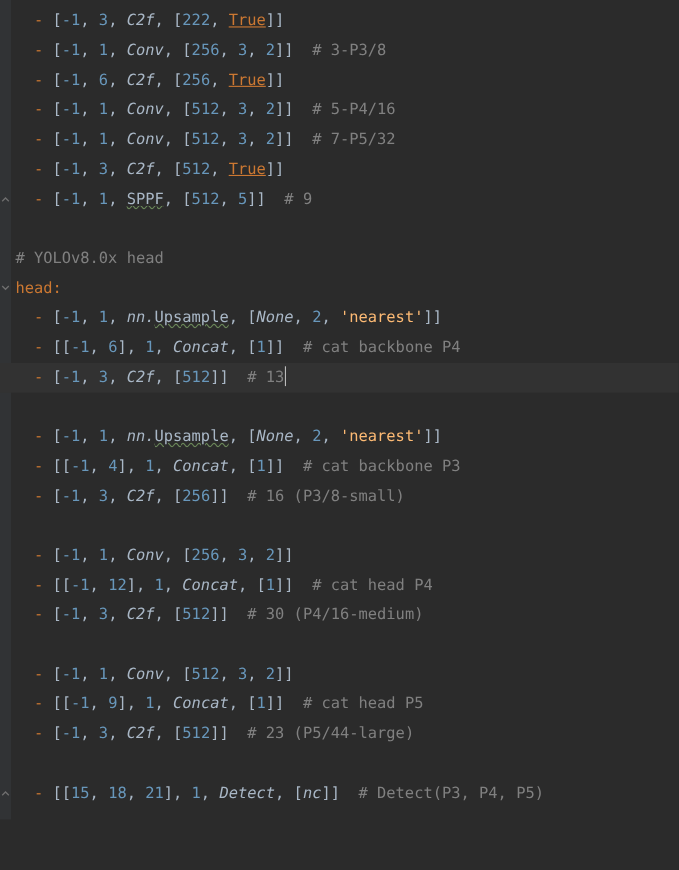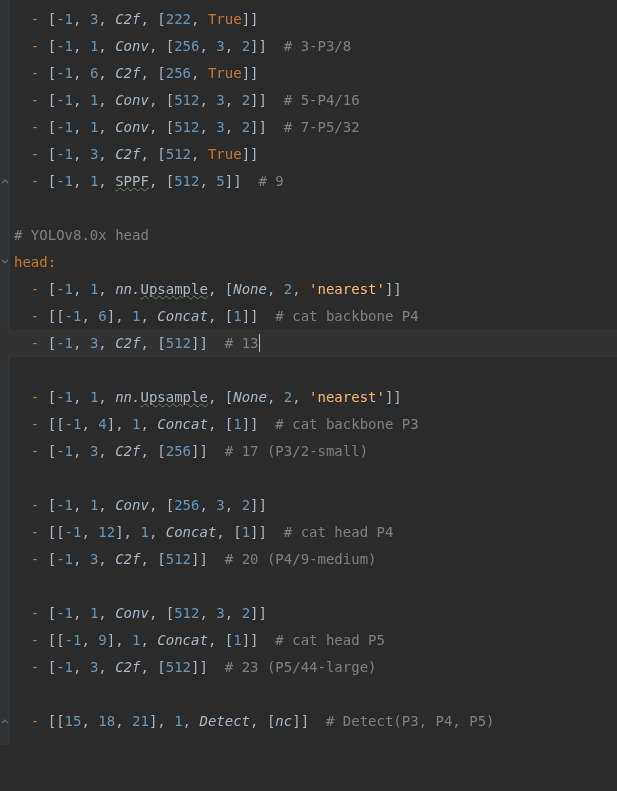--- a/index.html
+++ b/index.html
@@ -38,21 +38,21 @@
     width: 1px;
     height: 18px;
     background: #bbbbbb;
     vertical-align: middle;
     position: relative;
     top: -1px;
   }
   .dash { color: #cc7832; }
   .bracket { color: #a9b7c6; }
   .num { color: #6897bb; }
-  .bool { color: #cc7832; }
+  .bool { color: #cc7832; text-decoration: underline; }
   .ident { color: #a9b7c6; font-style: italic; }
   .key { color: #cc7832; margin-top: 12px; }
   .colon { color: #cc7832; }
   .comment { color: #808080; }
   .str { color: #fdba74; }
   .typo {
     text-decoration-line: underline;
     text-decoration-style: wavy;
     text-decoration-color: #6a8759;
     text-decoration-thickness: 1px;
@@ -85,25 +85,25 @@
       <div class="line"><span></span><span class="comment"># YOLOv8.0x head</span></div>
       <div class="line"><span class="fold-icon"><svg width="8" height="8" viewBox="0 0 8 8">
             <path d="M1 2 L4 5 L7 2" stroke="#6e6e6e" stroke-width="1.2" fill="none"></path>
           </svg></span><span></span><span class="key">head</span><span class="colon">:</span></div>
       <div class="line"><span>  </span><span class="dash">- </span><span class="bracket">[</span><span class="num">-1</span><span class="bracket">, </span><span class="num">1</span><span class="bracket">, </span><span class="ident">nn.</span><span class="typo">Upsample</span><span class="bracket">, [</span><span class="ident">None</span><span class="bracket">, </span><span class="num">2</span><span class="bracket">, </span><span class="str">'nearest'</span><span class="bracket">]]</span></div>
       <div class="line"><span>  </span><span class="dash">- </span><span class="bracket">[[</span><span class="num">-1</span><span class="bracket">, </span><span class="num">6</span><span class="bracket">], </span><span class="num">1</span><span class="bracket">, </span><span class="ident">Concat</span><span class="bracket">, [</span><span class="num">1</span><span class="bracket">]]  </span><span class="comment"># cat backbone P4</span></div>
       <div class="line highlight"><span>  </span><span class="dash">- </span><span class="bracket">[</span><span class="num">-1</span><span class="bracket">, </span><span class="num">3</span><span class="bracket">, </span><span class="ident">C2f</span><span class="bracket">, [</span><span class="num">512</span><span class="bracket">]]  </span><span class="comment"># 13</span><span class="cursor"></span></div>
       <div class="line">&nbsp;</div>
       <div class="line"><span>  </span><span class="dash">- </span><span class="bracket">[</span><span class="num">-1</span><span class="bracket">, </span><span class="num">1</span><span class="bracket">, </span><span class="ident">nn.</span><span class="typo">Upsample</span><span class="bracket">, [</span><span class="ident">None</span><span class="bracket">, </span><span class="num">2</span><span class="bracket">, </span><span class="str">'nearest'</span><span class="bracket">]]</span></div>
       <div class="line"><span>  </span><span class="dash">- </span><span class="bracket">[[</span><span class="num">-1</span><span class="bracket">, </span><span class="num">4</span><span class="bracket">], </span><span class="num">1</span><span class="bracket">, </span><span class="ident">Concat</span><span class="bracket">, [</span><span class="num">1</span><span class="bracket">]]  </span><span class="comment"># cat backbone P3</span></div>
-      <div class="line"><span>  </span><span class="dash">- </span><span class="bracket">[</span><span class="num">-1</span><span class="bracket">, </span><span class="num">3</span><span class="bracket">, </span><span class="ident">C2f</span><span class="bracket">, [</span><span class="num">256</span><span class="bracket">]]  </span><span class="comment"># 17 (P3/2-small)</span></div>
+      <div class="line"><span>  </span><span class="dash">- </span><span class="bracket">[</span><span class="num">-1</span><span class="bracket">, </span><span class="num">3</span><span class="bracket">, </span><span class="ident">C2f</span><span class="bracket">, [</span><span class="num">256</span><span class="bracket">]]  </span><span class="comment"># 16 (P3/8-small)</span></div>
       <div class="line">&nbsp;</div>
       <div class="line"><span>  </span><span class="dash">- </span><span class="bracket">[</span><span class="num">-1</span><span class="bracket">, </span><span class="num">1</span><span class="bracket">, </span><span class="ident">Conv</span><span class="bracket">, [</span><span class="num">256</span><span class="bracket">, </span><span class="num">3</span><span class="bracket">, </span><span class="num">2</span><span class="bracket">]]</span></div>
       <div class="line"><span>  </span><span class="dash">- </span><span class="bracket">[[</span><span class="num">-1</span><span class="bracket">, </span><span class="num">12</span><span class="bracket">], </span><span class="num">1</span><span class="bracket">, </span><span class="ident">Concat</span><span class="bracket">, [</span><span class="num">1</span><span class="bracket">]]  </span><span class="comment"># cat head P4</span></div>
-      <div class="line"><span>  </span><span class="dash">- </span><span class="bracket">[</span><span class="num">-1</span><span class="bracket">, </span><span class="num">3</span><span class="bracket">, </span><span class="ident">C2f</span><span class="bracket">, [</span><span class="num">512</span><span class="bracket">]]  </span><span class="comment"># 20 (P4/9-medium)</span></div>
+      <div class="line"><span>  </span><span class="dash">- </span><span class="bracket">[</span><span class="num">-1</span><span class="bracket">, </span><span class="num">3</span><span class="bracket">, </span><span class="ident">C2f</span><span class="bracket">, [</span><span class="num">512</span><span class="bracket">]]  </span><span class="comment"># 30 (P4/16-medium)</span></div>
       <div class="line">&nbsp;</div>
       <div class="line"><span>  </span><span class="dash">- </span><span class="bracket">[</span><span class="num">-1</span><span class="bracket">, </span><span class="num">1</span><span class="bracket">, </span><span class="ident">Conv</span><span class="bracket">, [</span><span class="num">512</span><span class="bracket">, </span><span class="num">3</span><span class="bracket">, </span><span class="num">2</span><span class="bracket">]]</span></div>
       <div class="line"><span>  </span><span class="dash">- </span><span class="bracket">[[</span><span class="num">-1</span><span class="bracket">, </span><span class="num">9</span><span class="bracket">], </span><span class="num">1</span><span class="bracket">, </span><span class="ident">Concat</span><span class="bracket">, [</span><span class="num">1</span><span class="bracket">]]  </span><span class="comment"># cat head P5</span></div>
       <div class="line"><span>  </span><span class="dash">- </span><span class="bracket">[</span><span class="num">-1</span><span class="bracket">, </span><span class="num">3</span><span class="bracket">, </span><span class="ident">C2f</span><span class="bracket">, [</span><span class="num">512</span><span class="bracket">]]  </span><span class="comment"># 23 (P5/44-large)</span></div>
       <div class="line">&nbsp;</div>
       <div class="line"><span class="fold-icon"><svg width="8" height="8" viewBox="0 0 8 8">
             <path d="M1 6 L4 3 L7 6" stroke="#6e6e6e" stroke-width="1.2" fill="none"></path>
           </svg></span><span>  </span><span class="dash">- </span><span class="bracket">[[</span><span class="num">15</span><span class="bracket">, </span><span class="num">18</span><span class="bracket">, </span><span class="num">21</span><span class="bracket">], </span><span class="num">1</span><span class="bracket">, </span><span class="ident">Detect</span><span class="bracket">, [</span><span class="ident">nc</span><span class="bracket">]]  </span><span class="comment"># Detect(P3, P4, P5)</span></div>
     </div>
 </div>

